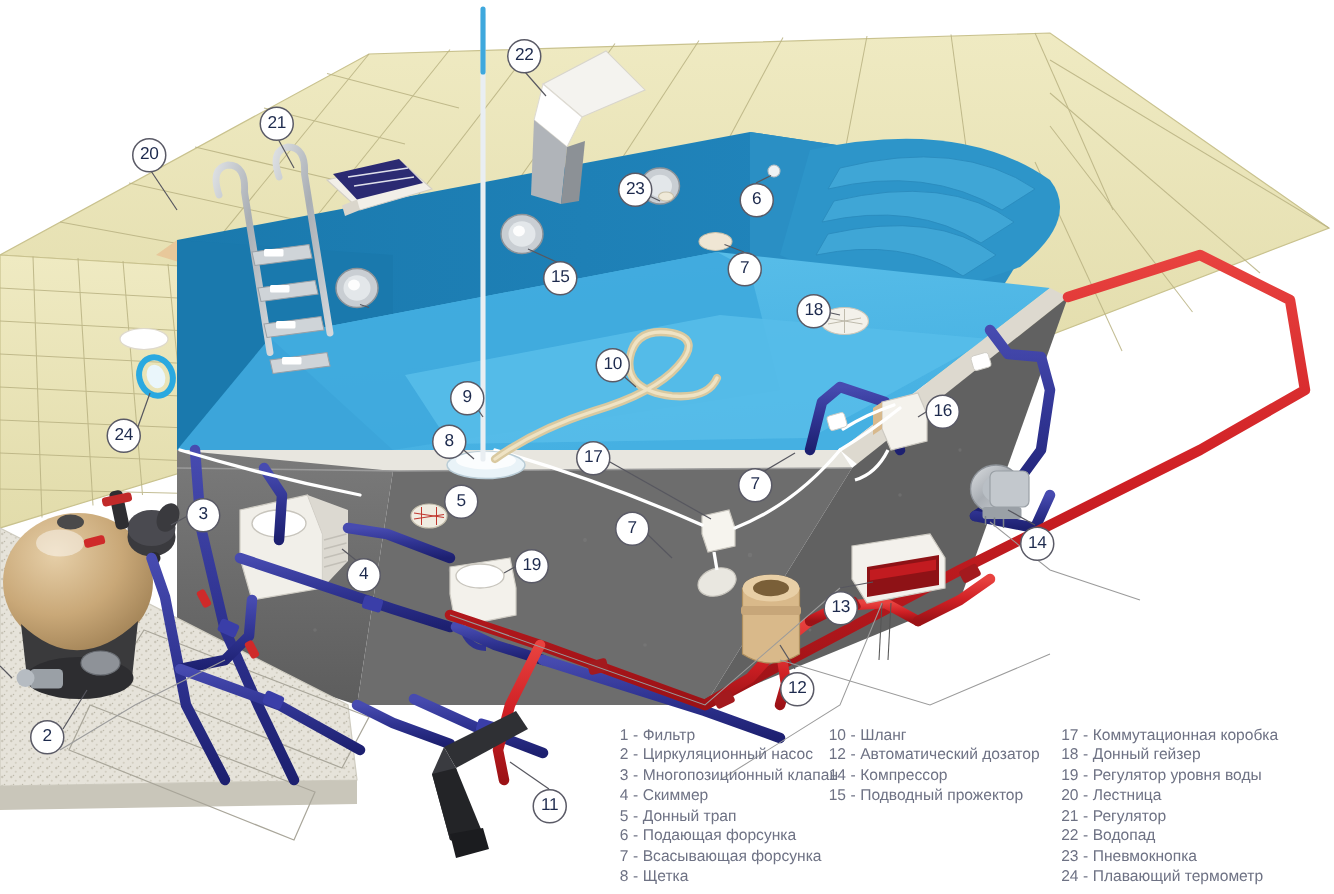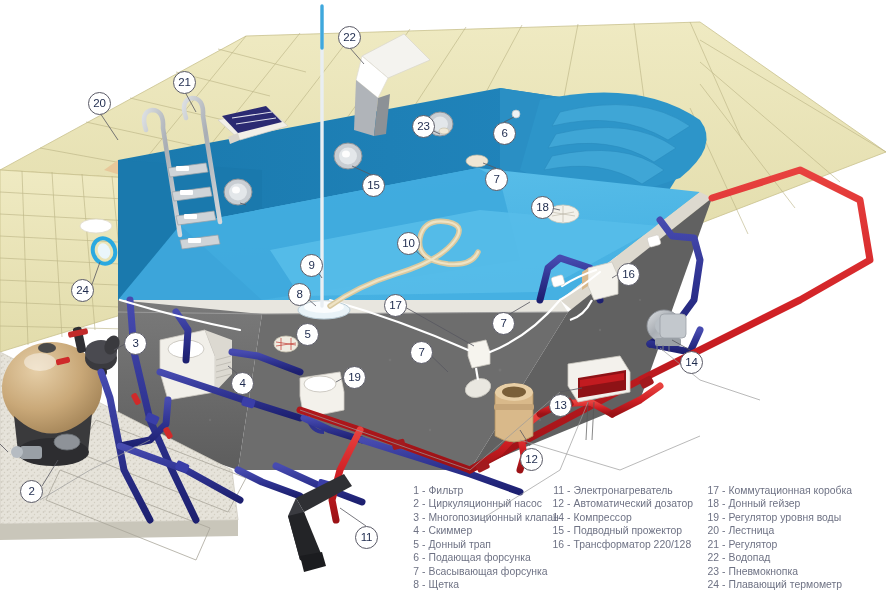--- a/index.html
+++ b/index.html
@@ -512,25 +512,24 @@
         <div class="legend-row"><span class="num">1</span><span class="dash">-</span><span>Фильтр</span></div>
         <div class="legend-row"><span class="num">2</span><span class="dash">-</span><span>Циркуляционный насос</span></div>
         <div class="legend-row"><span class="num">3</span><span class="dash">-</span><span>Многопозиционный клапан</span></div>
         <div class="legend-row"><span class="num">4</span><span class="dash">-</span><span>Скиммер</span></div>
         <div class="legend-row"><span class="num">5</span><span class="dash">-</span><span>Донный трап</span></div>
         <div class="legend-row"><span class="num">6</span><span class="dash">-</span><span>Подающая форсунка</span></div>
         <div class="legend-row"><span class="num">7</span><span class="dash">-</span><span>Всасывающая форсунка</span></div>
         <div class="legend-row"><span class="num">8</span><span class="dash">-</span><span>Щетка</span></div>
       </div>
     <div class="legend-col" id="col1">
-        <div class="legend-row"><span class="num">11</span><span class="dash">-</span><span>Электронагреватель</span></div>
+        <div class="legend-row"><span class="num">10</span><span class="dash">-</span><span>Шланг</span></div>
         <div class="legend-row"><span class="num">12</span><span class="dash">-</span><span>Автоматический дозатор</span></div>
         <div class="legend-row"><span class="num">14</span><span class="dash">-</span><span>Компрессор</span></div>
         <div class="legend-row"><span class="num">15</span><span class="dash">-</span><span>Подводный прожектор</span></div>
-        <div class="legend-row"><span class="num">16</span><span class="dash">-</span><span>Трансформатор 220/128</span></div>
       </div>
     <div class="legend-col" id="col2">
         <div class="legend-row"><span class="num">17</span><span class="dash">-</span><span>Коммутационная коробка</span></div>
         <div class="legend-row"><span class="num">18</span><span class="dash">-</span><span>Донный гейзер</span></div>
         <div class="legend-row"><span class="num">19</span><span class="dash">-</span><span>Регулятор уровня воды</span></div>
         <div class="legend-row"><span class="num">20</span><span class="dash">-</span><span>Лестница</span></div>
         <div class="legend-row"><span class="num">21</span><span class="dash">-</span><span>Регулятор</span></div>
         <div class="legend-row"><span class="num">22</span><span class="dash">-</span><span>Водопад</span></div>
         <div class="legend-row"><span class="num">23</span><span class="dash">-</span><span>Пневмокнопка</span></div>
         <div class="legend-row"><span class="num">24</span><span class="dash">-</span><span>Плавающий термометр</span></div>

